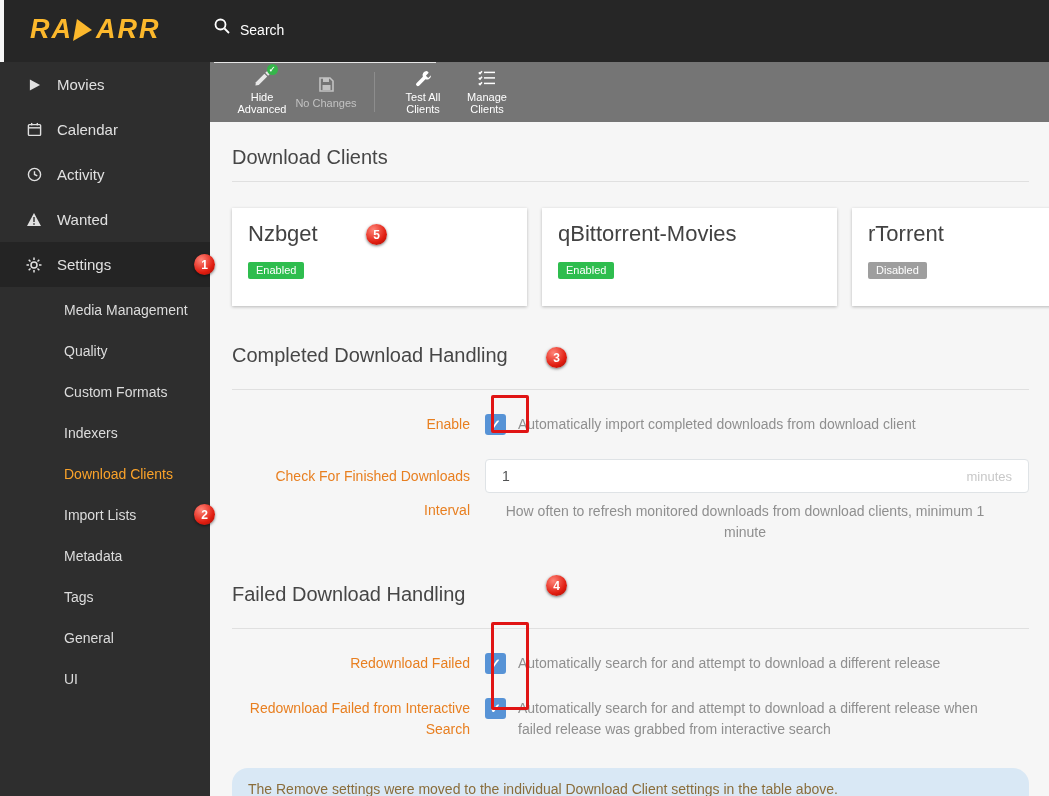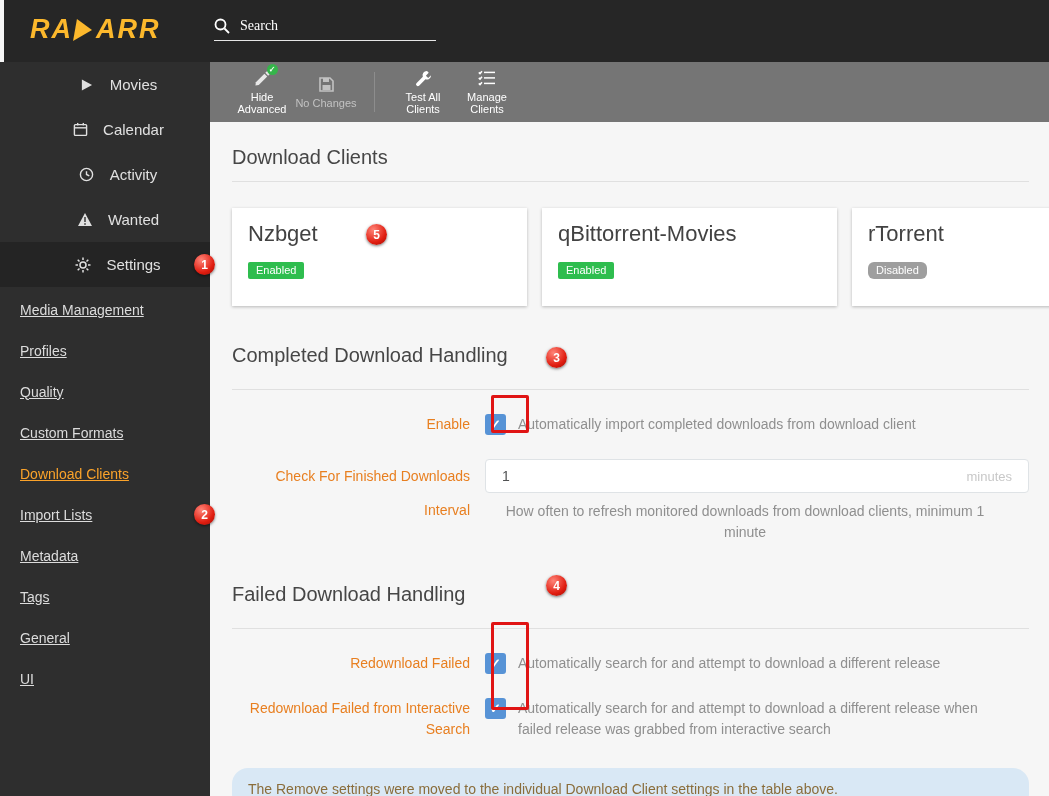--- a/index.html
+++ b/index.html
@@ -8,35 +8,35 @@
     width:1049px; height:796px; position:relative; overflow:hidden;
     font-family:"Liberation Sans", sans-serif; background:#f6f6f6;
   }
 
   
   .topbar { position:absolute; top:0; left:4px; width:1049px; height:62px; background:#262626; z-index:6; }
   .logo { position:absolute; left:26px; top:14px; display:flex; align-items:center;
           font-weight:bold; font-style:italic; font-size:27px; letter-spacing:2px; color:#fcb82c; cursor:pointer; }
   .logo-play { width:0; height:0; border-top:11px solid transparent; border-bottom:11px solid transparent;
                border-left:17px solid #fcb82c; margin:0 4px 0 2px; transform:skewX(-10deg); }
-  .search { position:absolute; left:210px; top:18px; width:222px; display:flex; align-items:flex-start; gap:10px;
-            border-bottom:1px solid #e6e6e6; padding-bottom:2px;font-family:Liberation Serif, serif; }
+  .search { position:absolute; left:210px; top:18px; width:222px; display:flex; align-items:flex-end; gap:10px;
+            border-bottom:1px solid #e6e6e6; padding-bottom:24px; }
   .search-input { background:transparent; border:none; outline:none; color:#fff; font-size:14px;
                   font-family:inherit; width:180px; padding:0; }
   .search-input::placeholder { color:#fff; opacity:1; }
 
   
   .sidebar { position:absolute; top:62px; left:0; width:210px; height:734px; background:#2e2e2e; z-index:5; }
   .nav-item { height:45px; display:flex; align-items:center; padding-left:25px; gap:14px;
-              color:#e0e0e0; font-size:15px; cursor:pointer;justify-content:center; }
+              color:#e0e0e0; font-size:15px; cursor:pointer; }
   .nav-item.active { background:#242424; }
   .nav-ico { width:18px; display:flex; justify-content:center; align-items:center; }
   .nav-sub { padding-top:2px; }
-  .nav-sub-item { height:41px; display:flex; align-items:center; padding-left:20px;
-                  color:#dcdcdc; font-size:14px; cursor:pointer;text-decoration:underline; }
+  .nav-sub-item { height:41px; display:flex; align-items:center; padding-left:64px;
+                  color:#dcdcdc; font-size:14px; cursor:pointer; }
   .nav-sub-item.current { color:#fba32a; }
 
   
   .toolbar { position:absolute; top:62px; left:210px; width:839px; height:60px; background:#757575;
              display:flex; align-items:center; padding-left:20px; z-index:4; }
   .tbtn { width:64px; display:flex; flex-direction:column; align-items:center; justify-content:center;
           color:#fff; font-size:11px; line-height:12px; text-align:center; cursor:pointer; gap:4px; }
   .tbtn.disabled { color:#c2c2c2; cursor:default; }
   .tb-ico { position:relative; height:18px; display:flex; align-items:center; }
   .check-badge { position:absolute; top:-5px; right:-7px; width:11px; height:11px; background:#35b54a;
@@ -47,21 +47,21 @@
   .main { position:absolute; top:122px; left:210px; width:839px; height:674px; background:#f6f6f6;
           overflow:hidden; padding:24px 20px 0 22px; }
   .page-title { font-size:20px; color:#464646; padding-bottom:12px; border-bottom:1px solid #e0e0e0; }
 
   .cards { display:flex; gap:15px; margin-top:26px; }
   .card { flex:0 0 295px; height:98px; background:#fff; box-shadow:0 1px 3px rgba(0,0,0,.25);
           padding:13px 16px; cursor:pointer; }
   .card-name { font-size:22px; font-weight:300; color:#424242; }
   .badge { display:inline-block; margin-top:15px; font-size:11px; color:#fff; padding:2px 8px 3px; border-radius:2px; }
   .badge.enabled { background:#2ebd4e; }
-  .badge.disabled { background:#9e9e9e;border-radius:6px; }
+  .badge.disabled { background:#9e9e9e; }
 
   .section-title { margin-top:38px; font-size:20px; color:#464646; padding-bottom:22px; border-bottom:1px solid #e0e0e0; }
   .section-title.failed { margin-top:40px; }
 
   .form-row { display:flex; margin-top:24px; }
   .fr-center { align-items:center; }
   .fr-top { align-items:flex-start; }
   .form-label { width:253px; min-width:253px; text-align:right; color:#e87f20; font-size:14px;
                 padding-right:15px; line-height:21px; }
   .form-label.tall { line-height:34px; }
@@ -168,27 +168,27 @@
           </g>
         </svg>
     </span>
     <span>Settings</span>
   </div>
   <div class="nav-sub">
     <div class="nav-sub-item">
         <span>Media Management</span>
       </div>
     <div class="nav-sub-item">
-        <span>Profiles</span>
-      </div>
-    <div class="nav-sub-item">
         <span>Quality</span>
       </div>
     <div class="nav-sub-item">
         <span>Custom Formats</span>
+      </div>
+    <div class="nav-sub-item">
+        <span>Indexers</span>
       </div>
     <div class="nav-sub-item current">
         <span>Download Clients</span>
       </div>
     <div class="nav-sub-item">
         <span>Import Lists</span>
       </div>
     <div class="nav-sub-item">
         <span>Metadata</span>
       </div>

